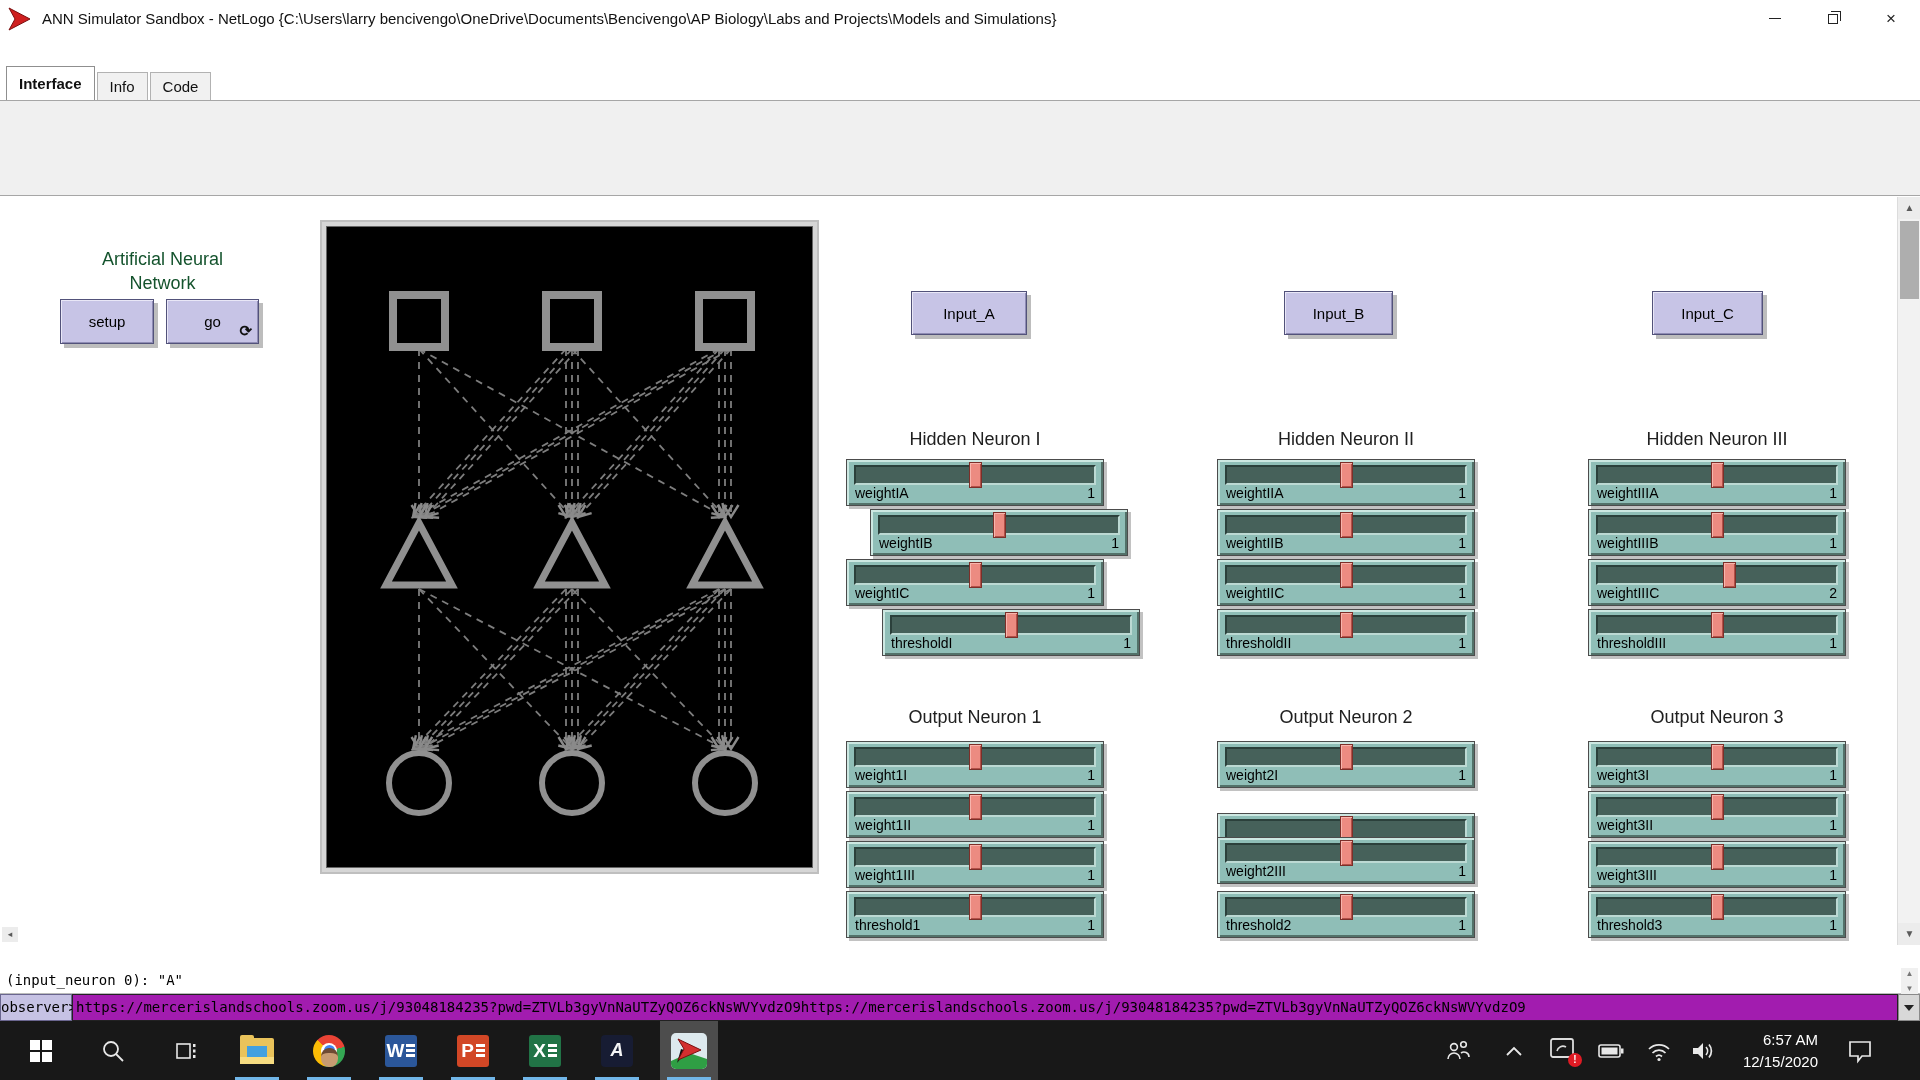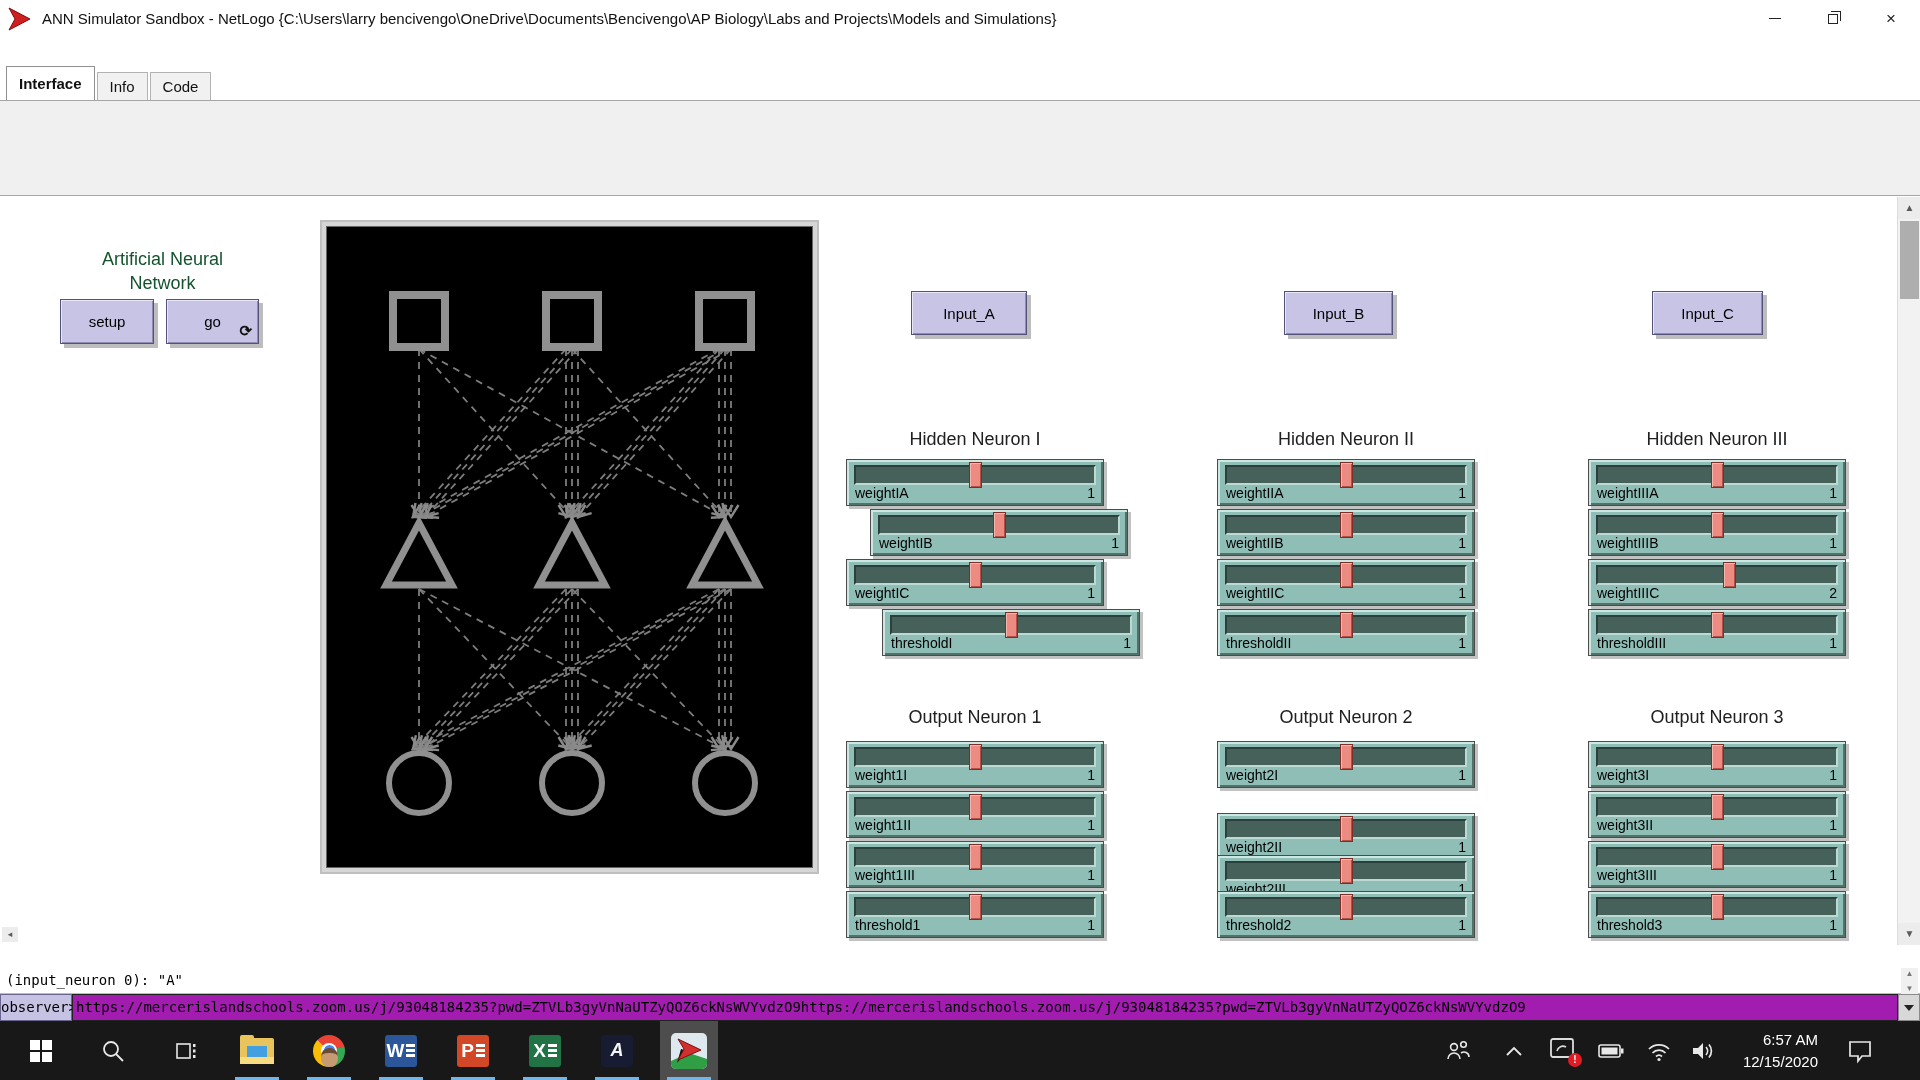--- a/index.html
+++ b/index.html
@@ -369,21 +369,21 @@
           <div class="s-handle" style="left:122px;"></div>
           <span class="s-label">weight2I</span>
           <span class="s-value">1</span>
         </div>
         <div class="slider" style="left:1217px; top:616px;">
           <div class="s-track"></div>
           <div class="s-handle" style="left:122px;"></div>
           <span class="s-label">weight2II</span>
           <span class="s-value">1</span>
         </div>
-        <div class="slider" style="left:1217px; top:658px;padding-left:32px;">
+        <div class="slider" style="left:1217px; top:640px;padding-left:32px;">
           <div class="s-track"></div>
           <div class="s-handle" style="left:122px;"></div>
           <span class="s-label">weight2III</span>
           <span class="s-value">1</span>
         </div>
         <div class="slider" style="left:1217px; top:694px;">
           <div class="s-track"></div>
           <div class="s-handle" style="left:122px;"></div>
           <span class="s-label">threshold2</span>
           <span class="s-value">1</span>

